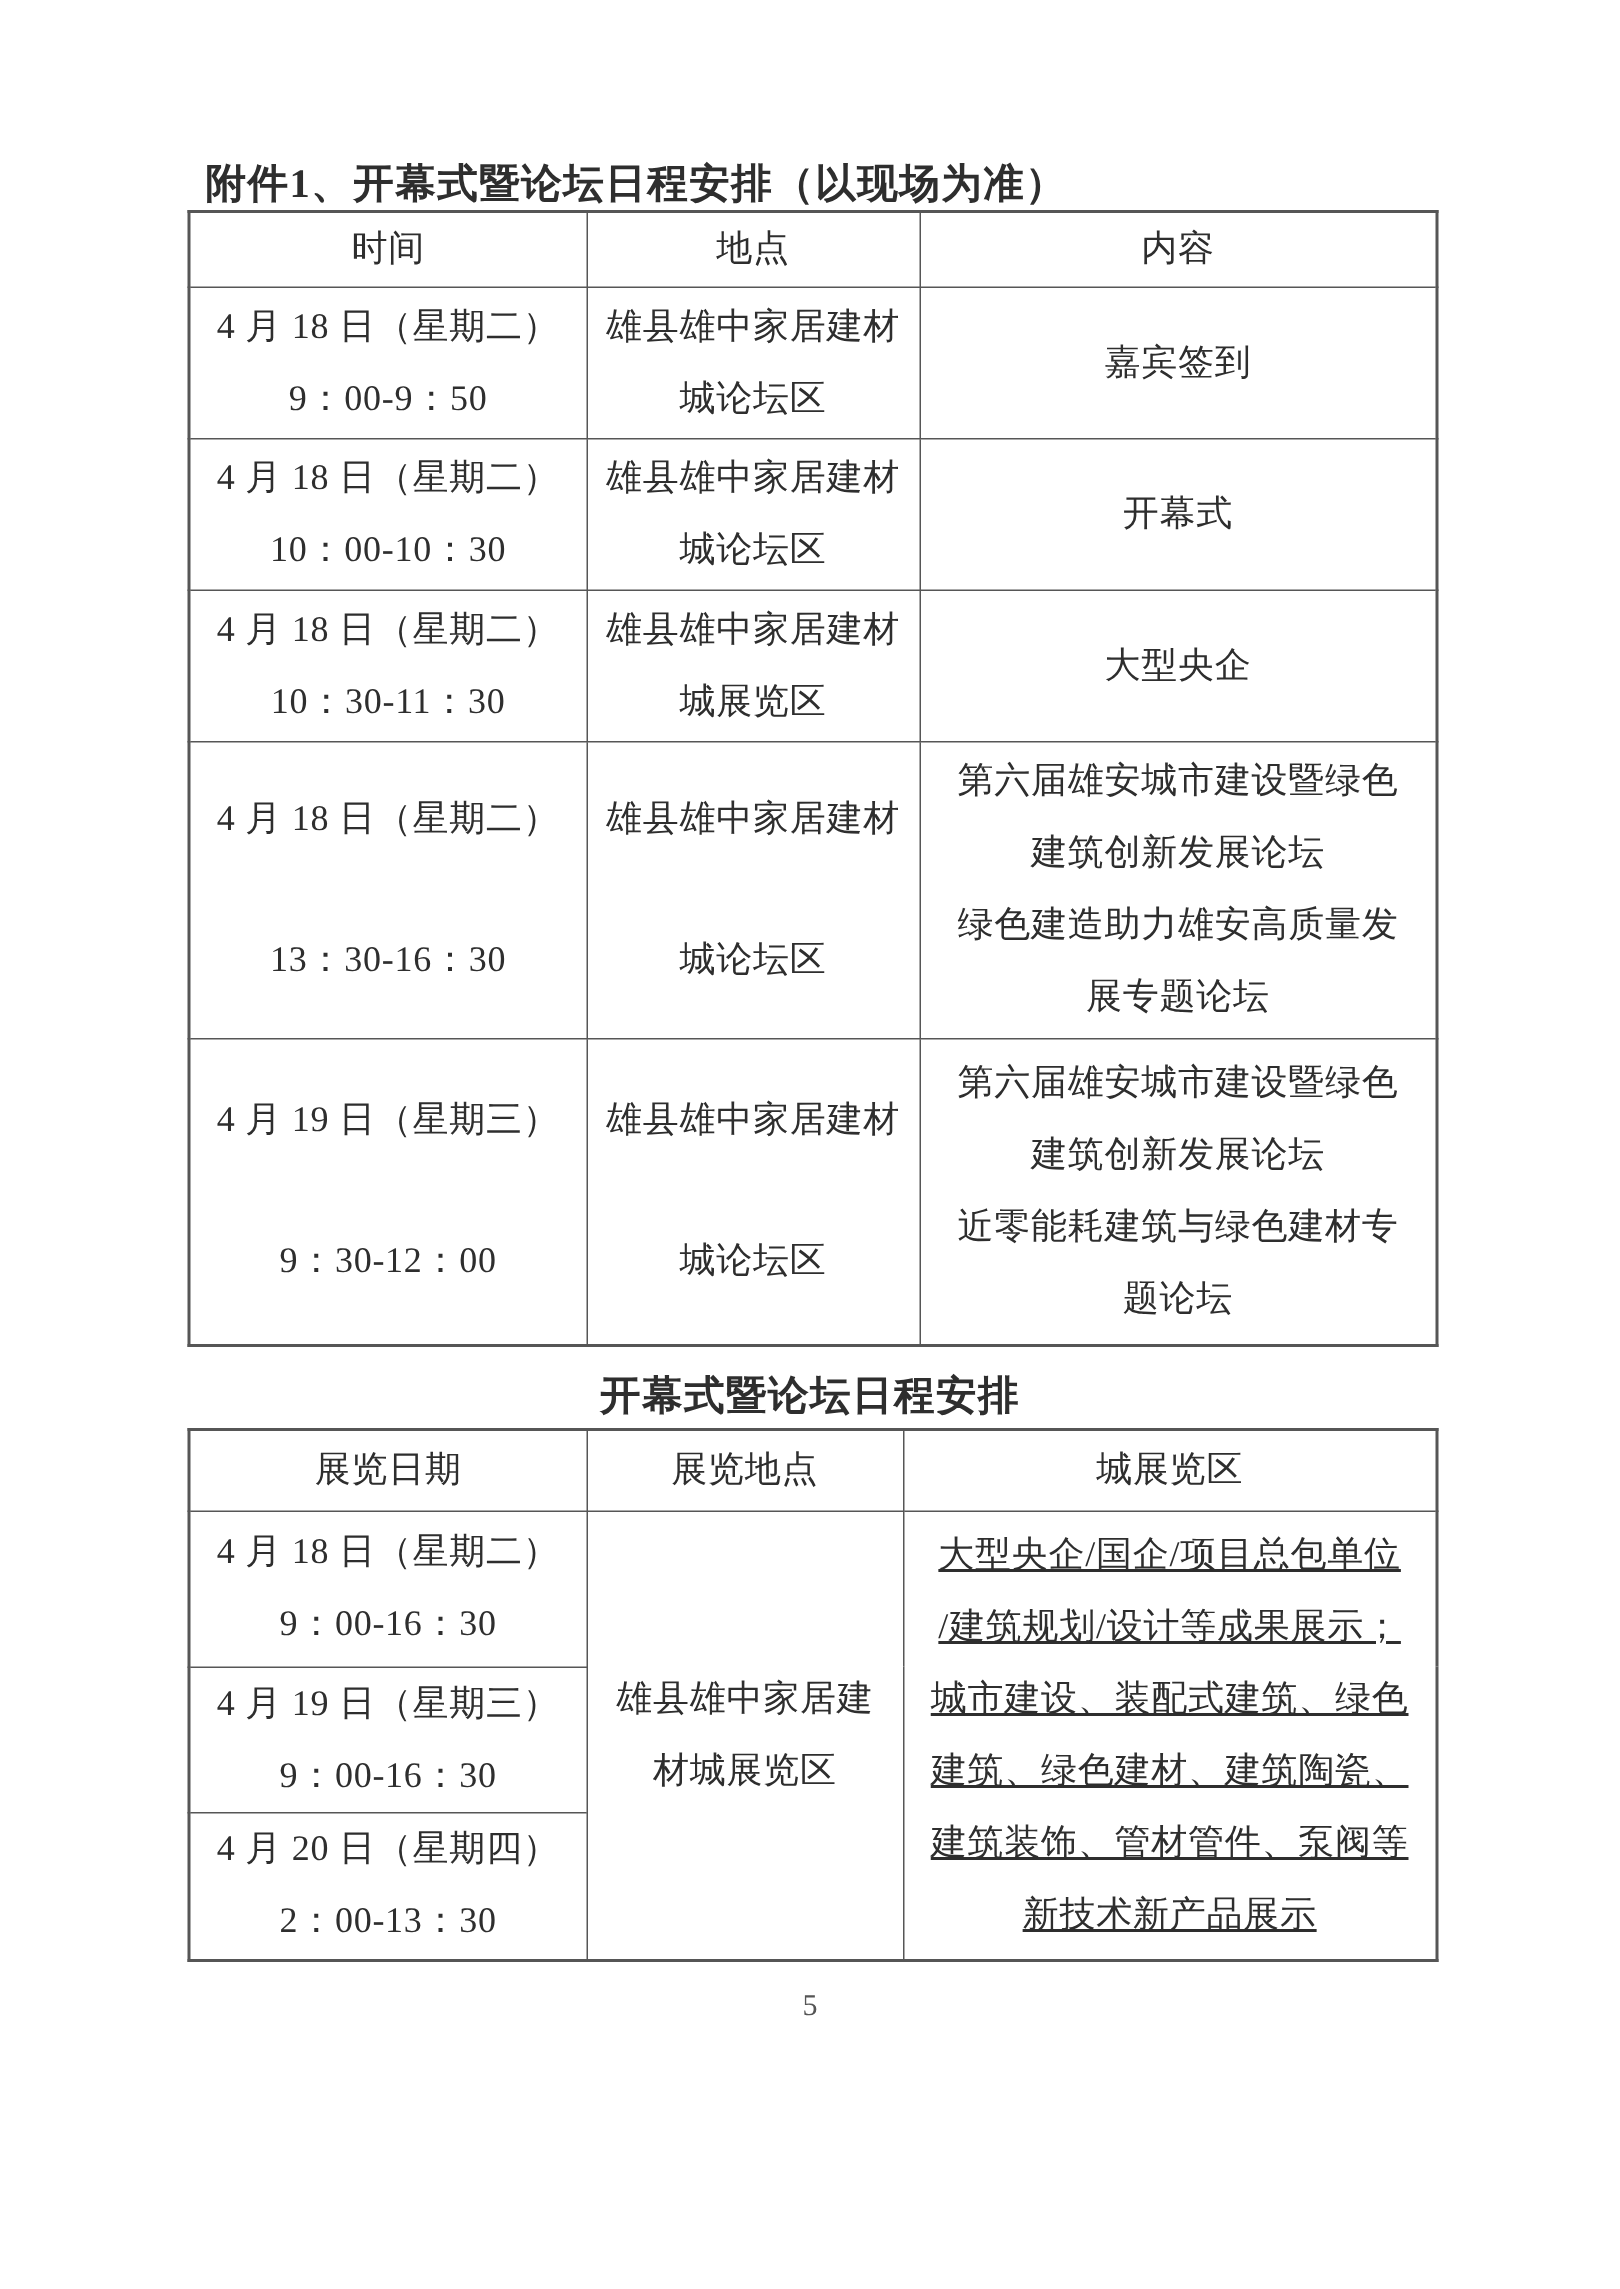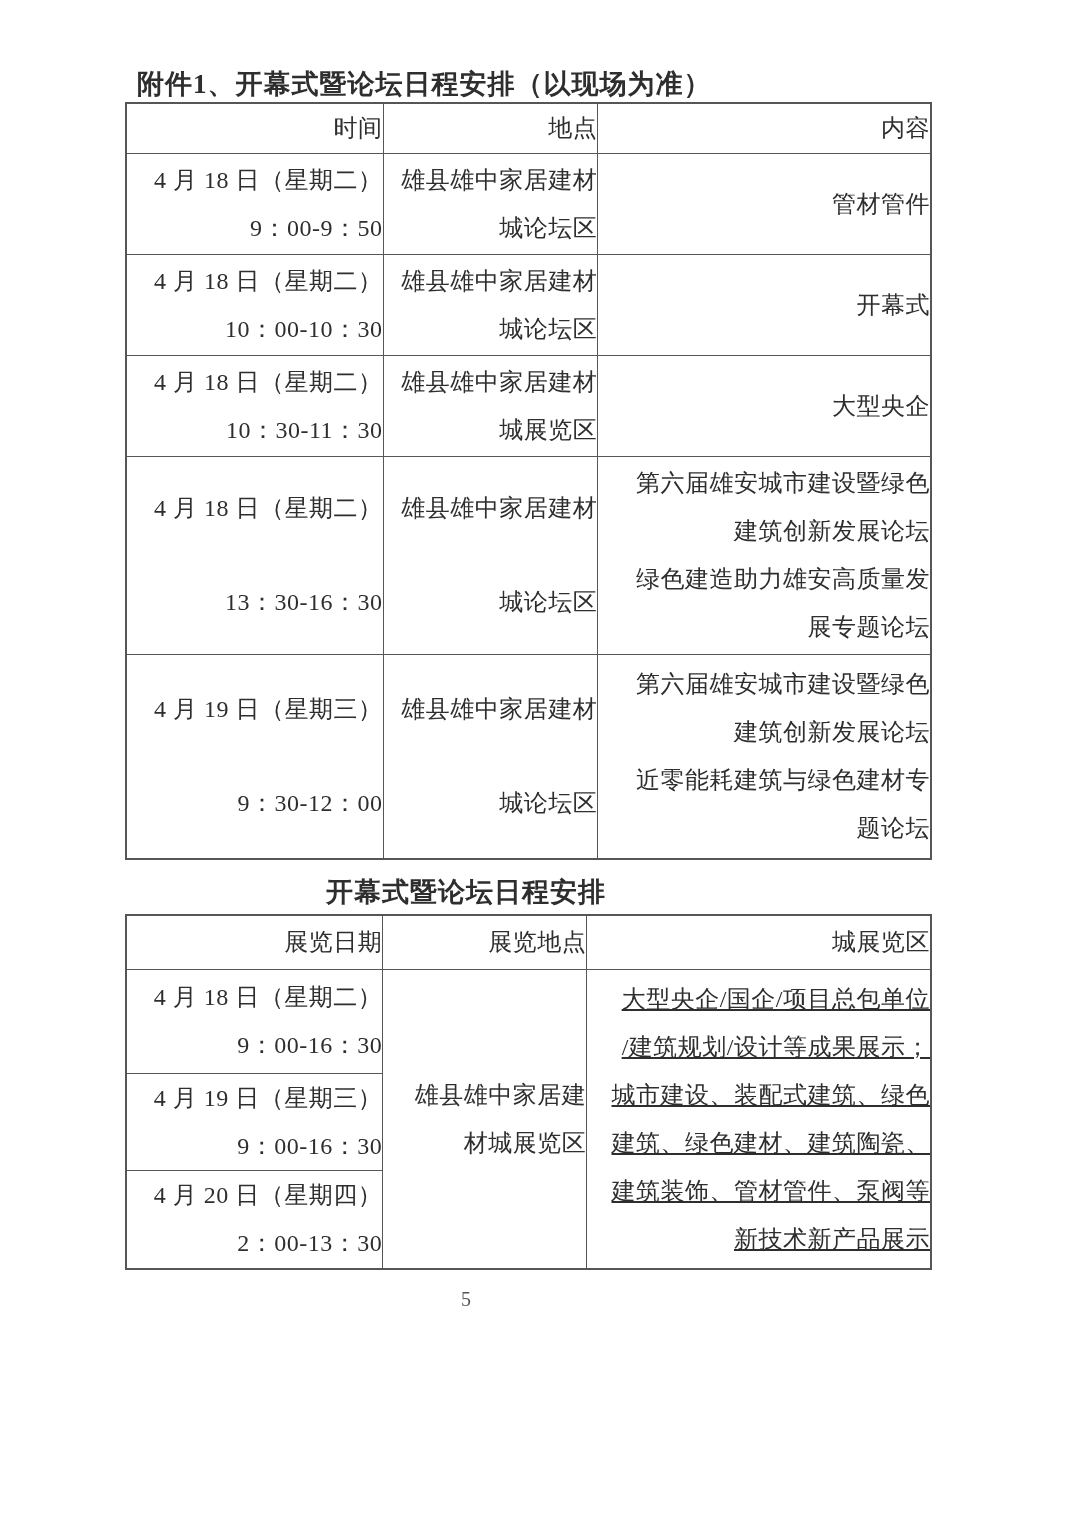--- a/index.html
+++ b/index.html
@@ -2,27 +2,27 @@
 <html><head>
 <meta charset="utf-8">
 <style>
   html, body {
     margin: 0;
     padding: 0;
     background: #ffffff;
   }
   .page {
     position: relative;
-    width: 932px;
+    width: 1080px;
     height: 1526px;
     background: #ffffff;
     color: #2e2e2e;
     font-family: "Liberation Serif", "DejaVu Serif", serif;
     box-sizing: border-box;
-    padding-top: 66px;
+    padding-top: 104px;
     overflow: hidden;
   }
   .doc-title {
     font-size: 27px;
     font-weight: 700;
     line-height: 36px;
     padding-left: 137px;
     letter-spacing: 1px;
   }
   .doc-subtitle {
@@ -39,21 +39,21 @@
     table-layout: fixed;
     margin-left: 125px;
     border: 2px solid #565656;
   }
   table.schedule th,
   table.schedule td {
     border: 1px solid #565656;
     padding: 0;
     font-size: 24px;
     font-weight: 400;
-    text-align: right;
+    text-align: center;
     vertical-align: middle;
     white-space: pre-line;
     line-height: 48px;
     letter-spacing: 0.5px;
   }
   table.schedule th {
     font-weight: 400;
   }
   
   tr.tall td.time-cell,
@@ -107,21 +107,21 @@
         <tr style="height:50px">
       <th>时间</th>
       <th>地点</th>
       <th>内容</th>
     </tr>
     <tr style="height:101px">
       <td class="time-cell">4 月 18 日（星期二）
 9：00-9：50</td>
       <td class="loc-cell">雄县雄中家居建材
 城论坛区</td>
-      <td class="content-cell">管材管件</td>
+      <td class="content-cell">嘉宾签到</td>
     </tr>
     <tr style="height:101px">
       <td class="time-cell">4 月 18 日（星期二）
 10：00-10：30</td>
       <td class="loc-cell">雄县雄中家居建材
 城论坛区</td>
       <td class="content-cell">开幕式</td>
     </tr>
     <tr style="height:101px">
       <td class="time-cell">4 月 18 日（星期二）

